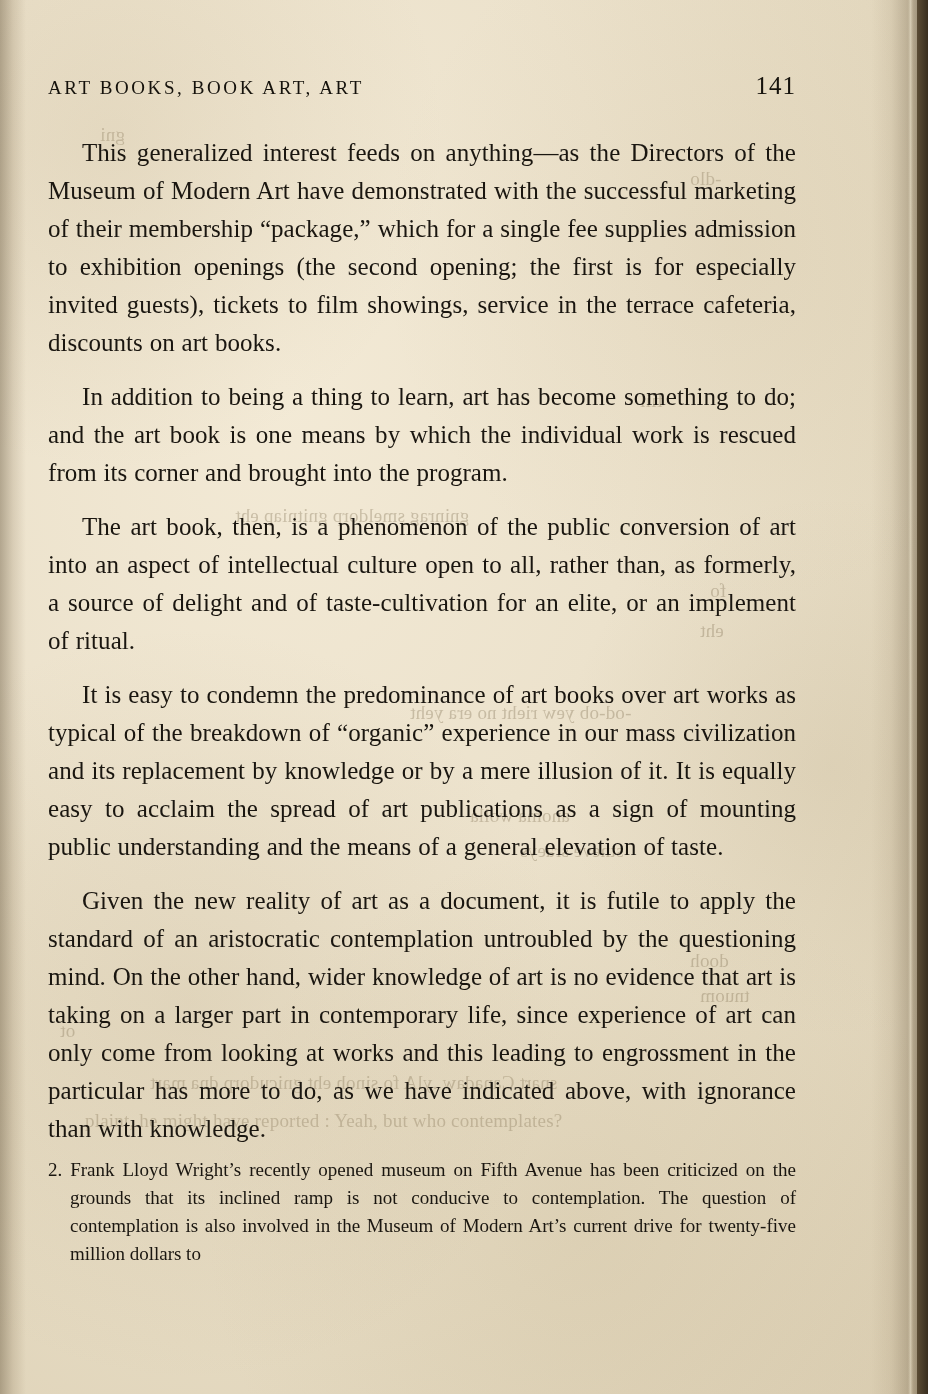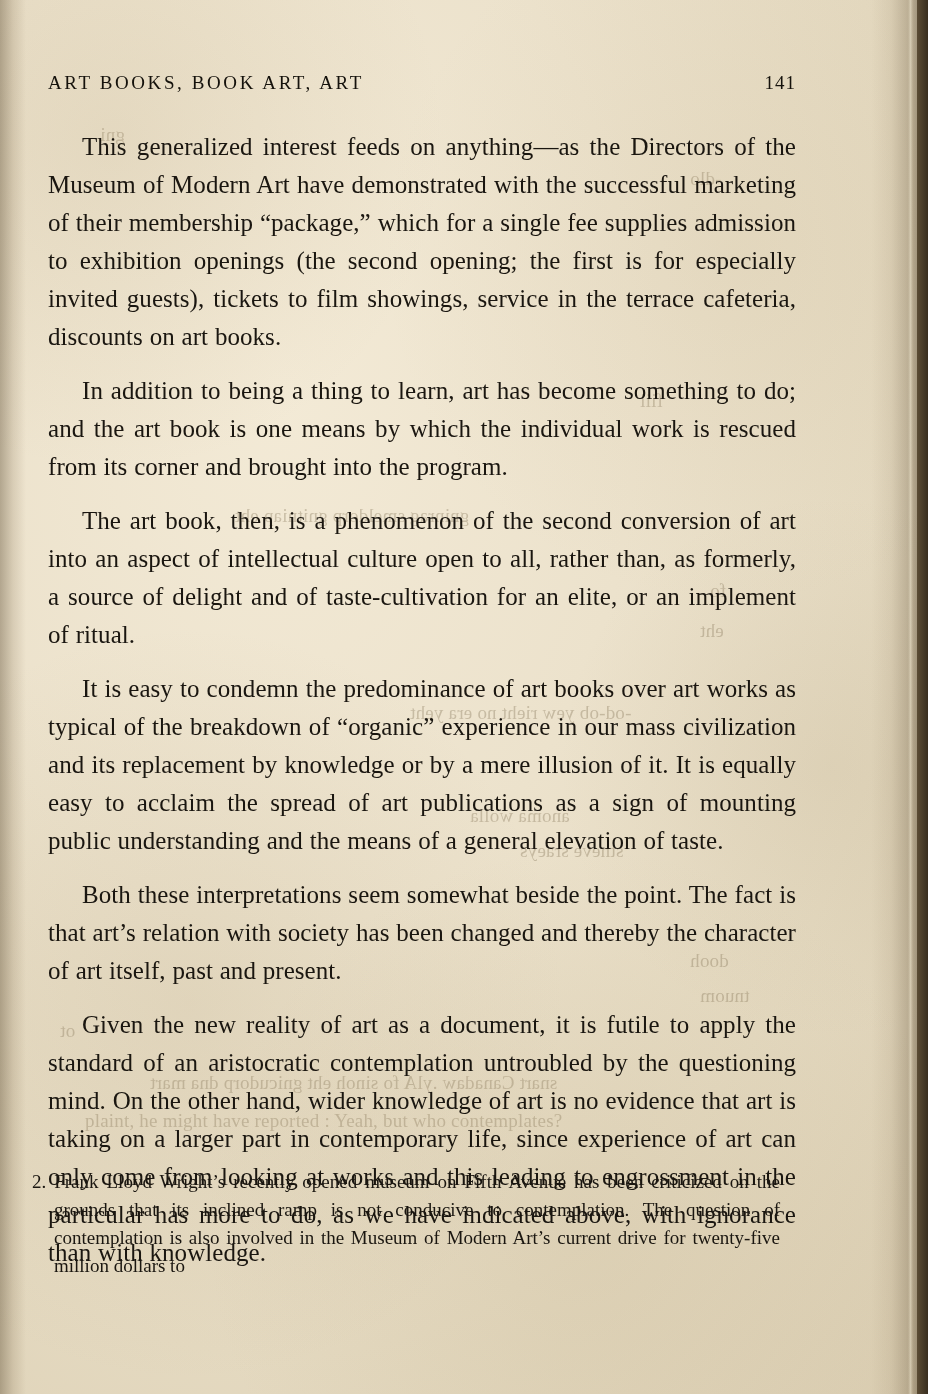--- a/index.html
+++ b/index.html
@@ -118,21 +118,21 @@
     align-items: baseline;
     font-family: "Liberation Serif", serif;
     font-size: 19px;
     letter-spacing: 2.6px;
     color: #15120c;
     margin-bottom: 34px;
   }
   .running-head .title { font-weight: 400; }
   .running-head .folio {
     letter-spacing: 1px;
-    font-size: 19px;
+    font-size: 25px;
     font-family: Liberation Serif, serif;
   }
 
   .body-text p {
     margin: 0 0 0 0;
     font-size: 25px;
     line-height: 38px;
     color: #1a1610;
     text-align: justify;
     text-indent: 34px;
@@ -143,25 +143,24 @@
 
   sup {
     font-size: 14px;
     vertical-align: super;
     line-height: 0;
   }
 
   
   #footnote {
     position: absolute;
-    left: 32px;
+    left: 48px;
     top: 1156px;
     width: 748px;
     z-index: 6;
-    margin-top: 12px;
   }
   #footnote .fn-text {
     font-size: 19px;
     line-height: 28px;
     color: #1a1610;
     text-align: justify;
     margin: 0;
   }
   #footnote .fn-text .fn-num { }
   #footnote .fn-body {
@@ -193,23 +192,22 @@
   <div id="content">
 
     <div class="running-head">
       <span class="title">ART BOOKS, BOOK ART, ART</span>
       <span class="folio">141</span>
     </div>
 
     <div class="body-text">
       <p>This generalized interest feeds on anything—as the Directors of the Museum of Modern Art have demonstrated with the successful marketing of their membership “package,” which for a single fee supplies admission to exhibition openings (the second opening; the first is for especially invited guests), tickets to film showings, service in the terrace cafeteria, discounts on art books.</p>
       <p>In addition to being a thing to learn, art has become something to do; and the art book is one means by which the individual work is rescued from its corner and brought into the program.</p>
-      <p>The art book, then, is a phenomenon of the second conversion of art into an aspect of intellectual culture open to all, rather than, as formerly, a source of delight and of taste-cultivation for an elite, or an implement of ritual.</p>
+      <p>The art book, then, is a phenomenon of the public conversion of art into an aspect of intellectual culture open to all, rather than, as formerly, a source of delight and of taste-cultivation for an elite, or an implement of ritual.</p>
       <p>It is easy to condemn the predominance of art books over art works as typical of the breakdown of “organic” experience in our mass civilization and its replacement by knowledge or by a mere illusion of it. It is equally easy to acclaim the spread of art publications as a sign of mounting public understanding and the means of a general elevation of taste.</p>
-      <p>Both these interpretations seem somewhat beside the point. The fact is that art’s relation with society has been changed and thereby the character of art itself, past and present.</p>
       <p>Given the new reality of art as a document, it is futile to apply the standard of an aristocratic contemplation untroubled by the questioning mind. On the other hand, wider knowledge of art is no evidence that art is taking on a larger part in contemporary life, since experience of art can only come from looking at works and this leading to engrossment in the particular has more to do, as we have indicated above, with ignorance than with knowledge.</p>
     </div>
   </div>
 
   <div id="footnote">
     <p class="fn-text">
       <span class="fn-body"><span class="fn-num">2.</span> <span>Frank Lloyd Wright’s recently opened museum on Fifth Avenue has been criticized on the grounds that its inclined ramp is not conducive to contemplation. The question of contemplation is also involved in the Museum of Modern Art’s current drive for twenty-five million dollars to</span></span>
     </p>
   </div>
 

